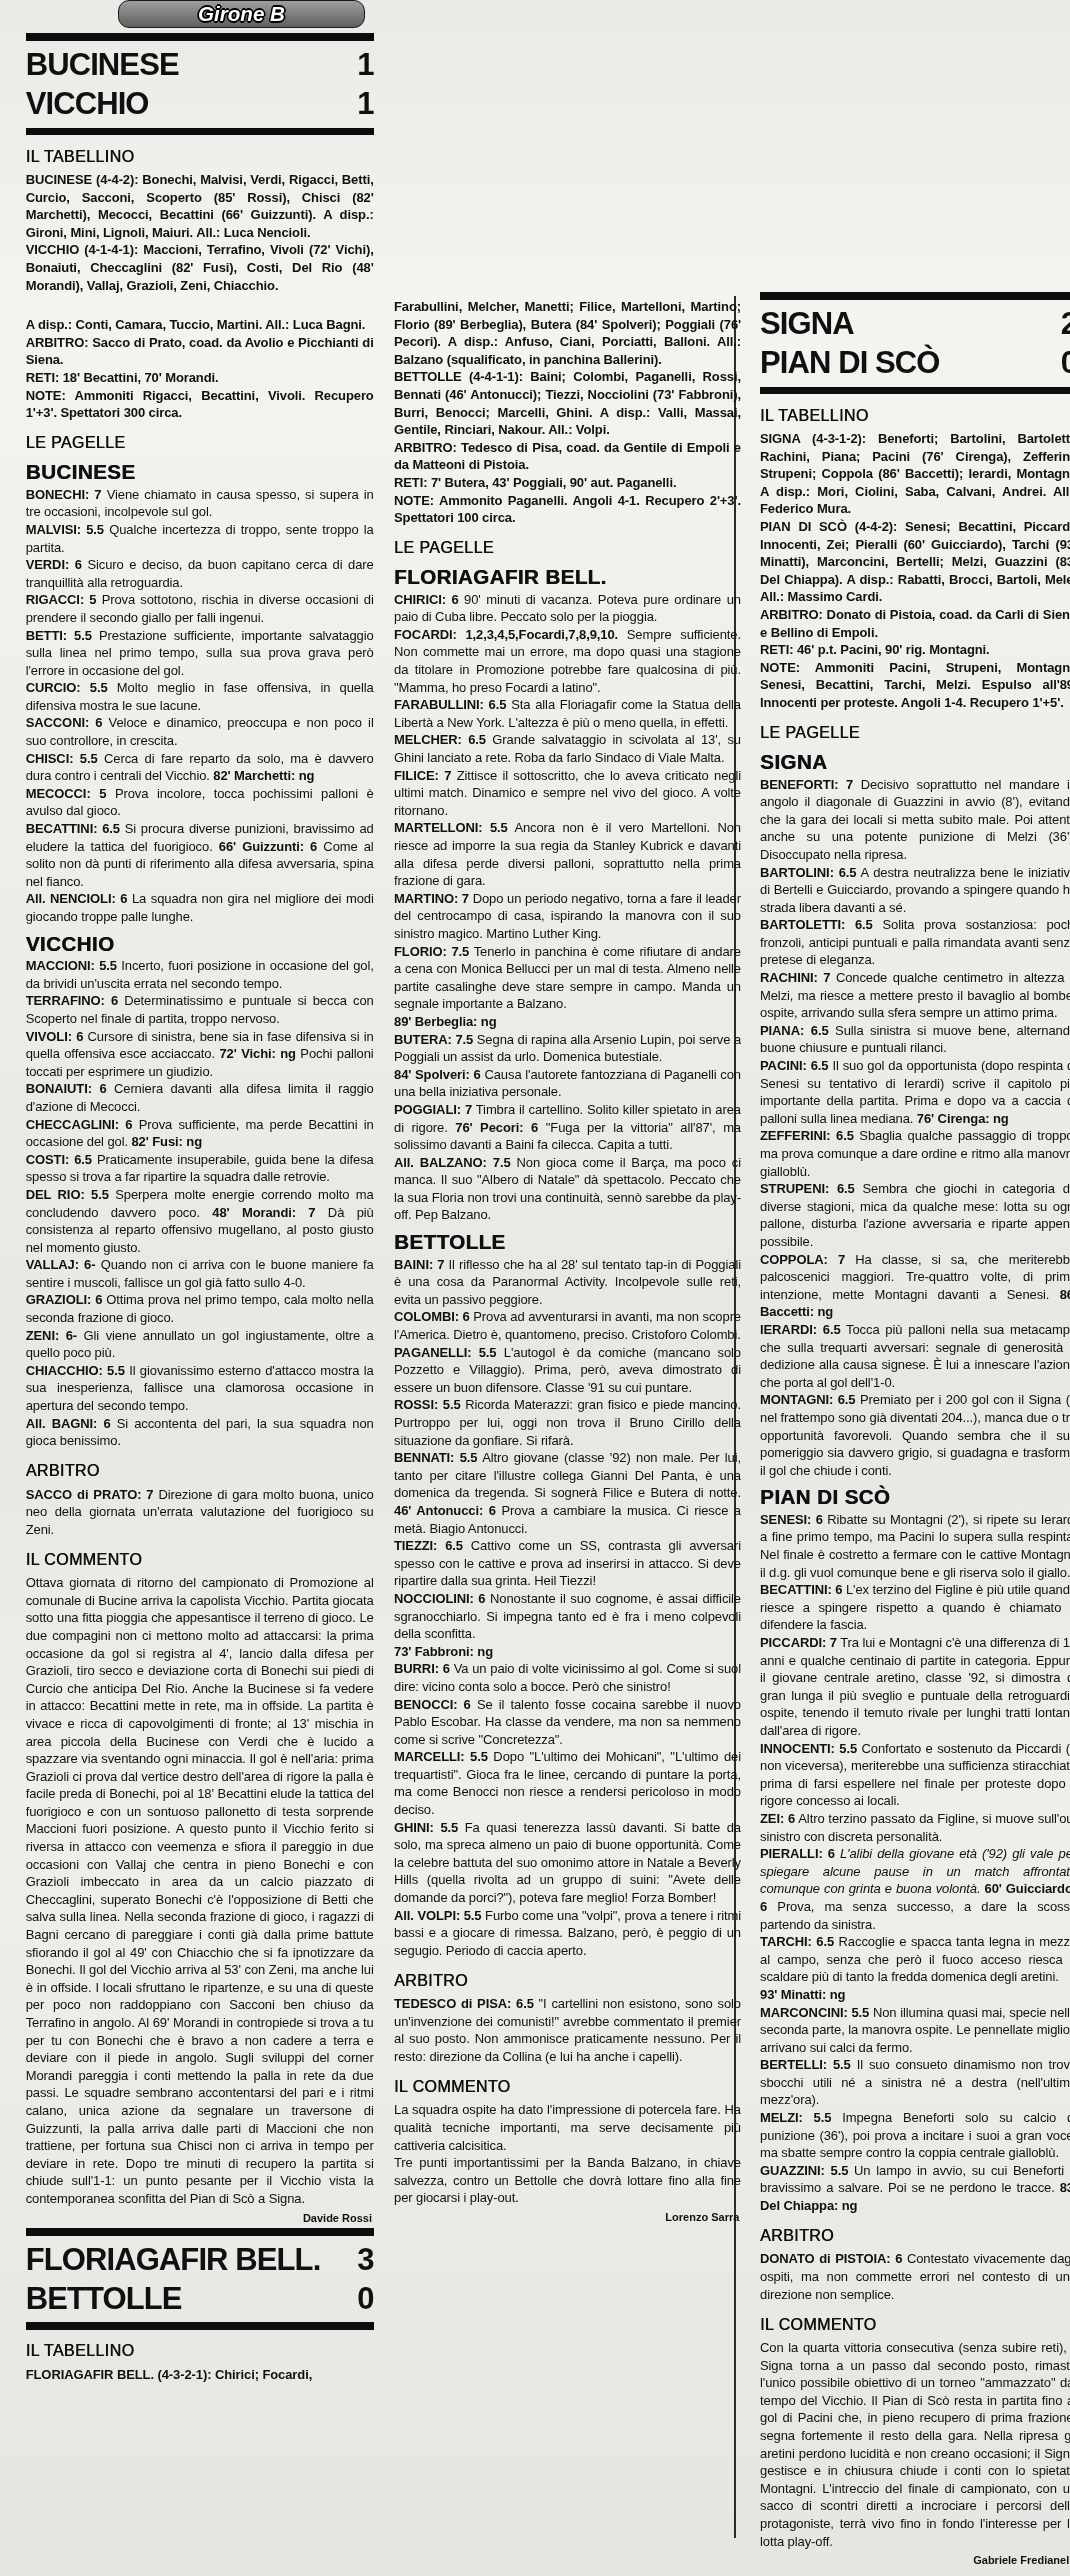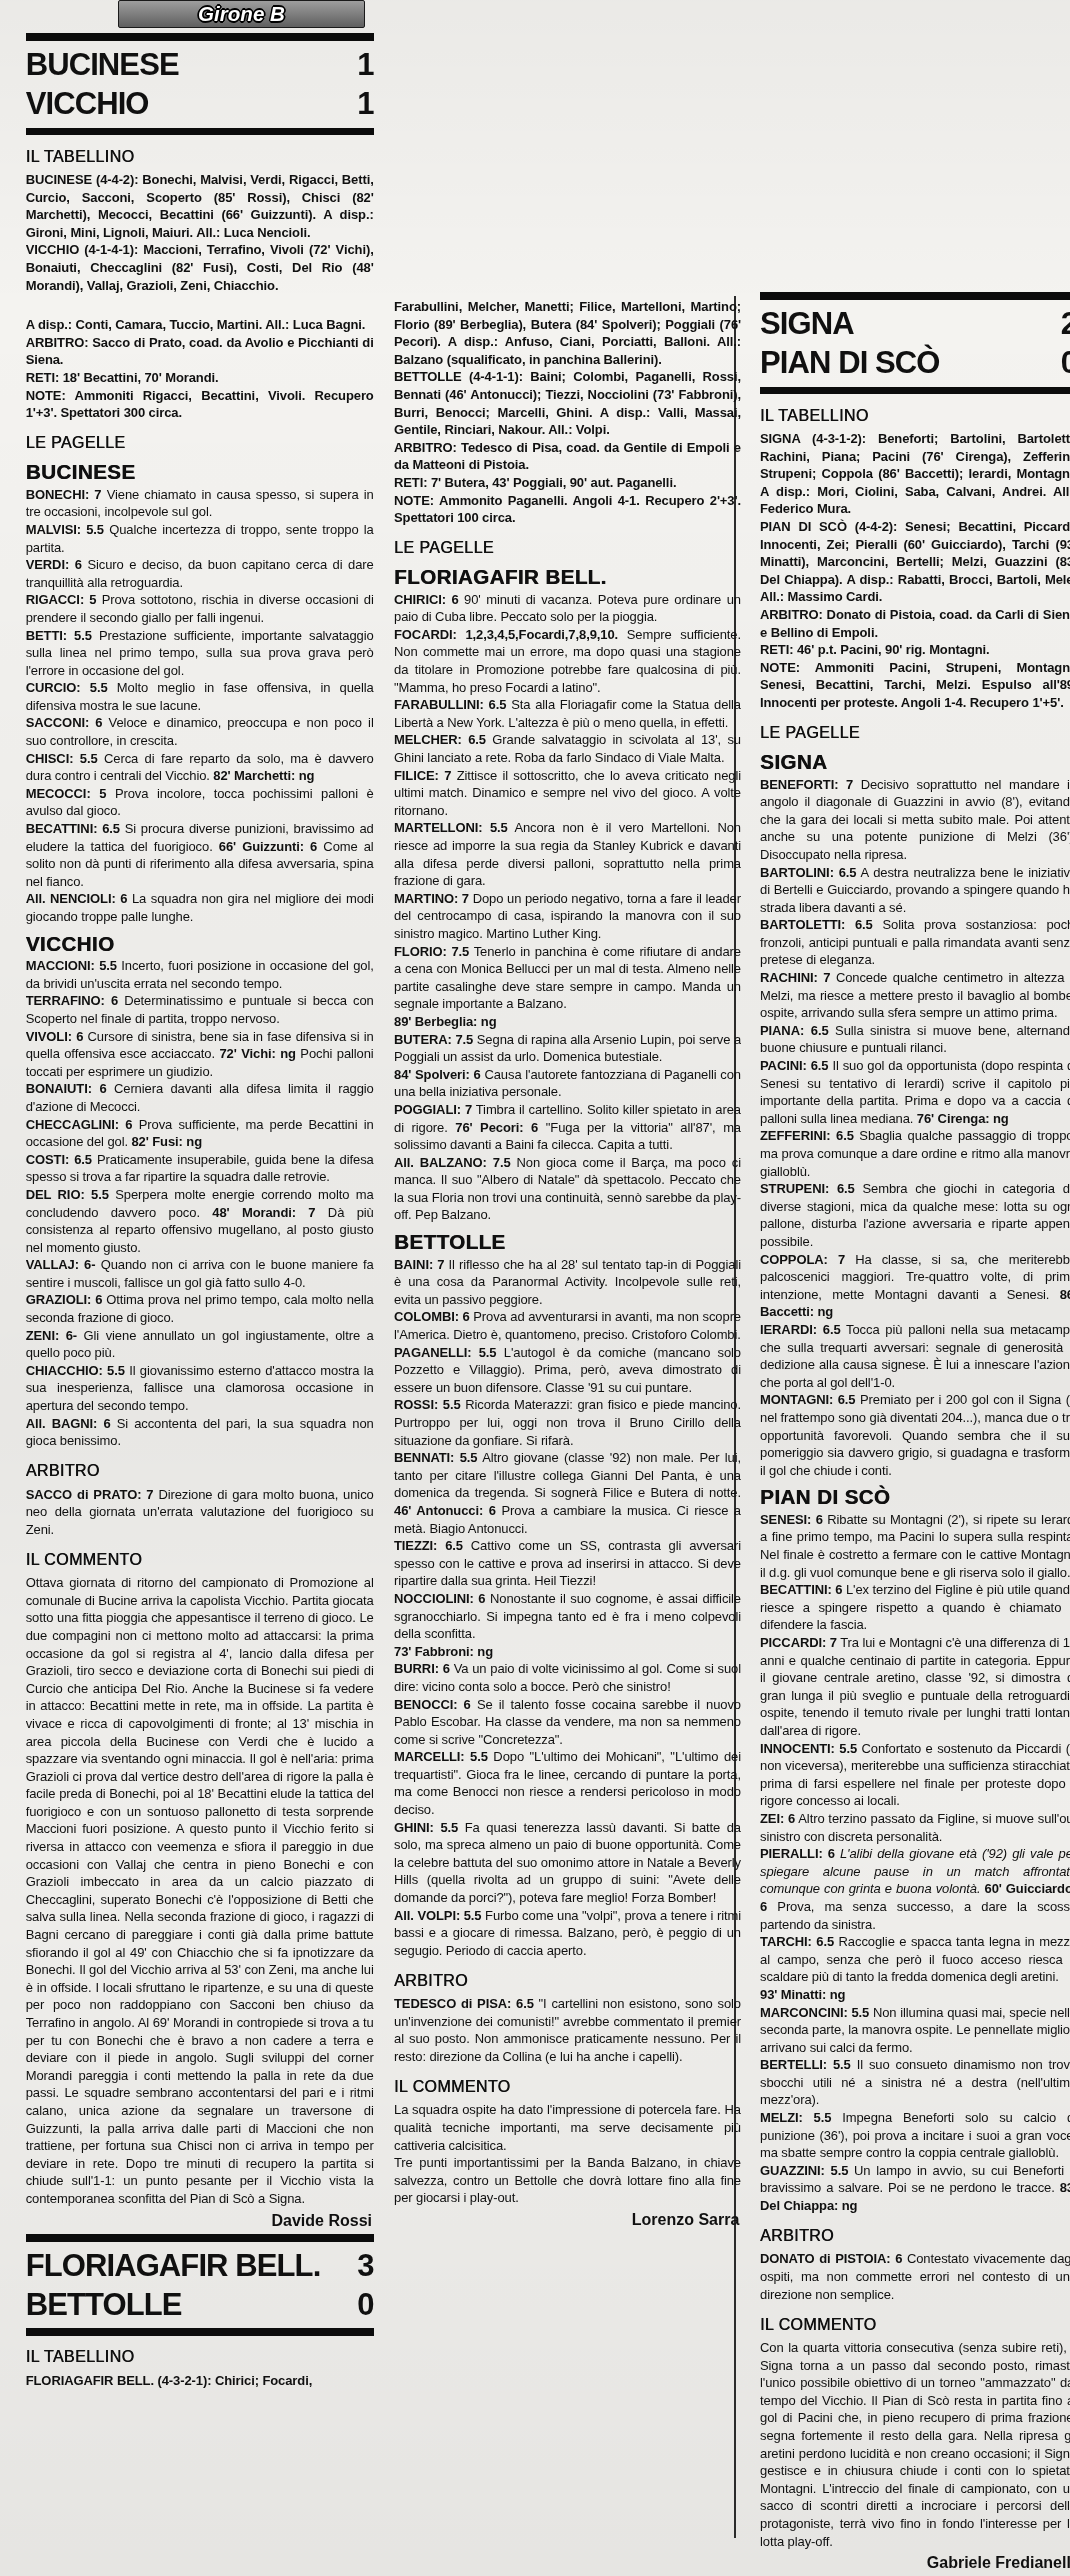--- a/index.html
+++ b/index.html
@@ -1,42 +1,42 @@
 <!DOCTYPE html>
 <html style="font-size:13.7px"><head>
 <meta charset="utf-8">
 <style>
   html,body{margin:0;padding:0;background:#dcdcdc;}
   .page{position:relative;width:1071px;height:2576px;background:#f4f3f0;overflow:hidden;
         font-family:"Liberation Sans",sans-serif;color:#101010;}
   .page::before{content:"";position:absolute;inset:0;pointer-events:none;
         background:linear-gradient(180deg,rgba(0,0,0,0.04),rgba(0,0,0,0) 12%,rgba(0,0,0,0.05) 55%,rgba(0,0,0,0.02) 70%,rgba(0,0,0,0.06));}
   .banner{position:absolute;left:118px;top:0;width:245px;height:26px;
-        background:linear-gradient(180deg,#9e9e9e,#5f5f5f);border:1.7px solid #1a1a1a;border-radius:2px;
+        background:linear-gradient(180deg,#9e9e9e,#5f5f5f);border:1.7px solid #1a1a1a;border-radius:11px;
         display:flex;align-items:center;justify-content:center;
         font-weight:bold;font-style:italic;font-size:20.6px;color:#fff;
         text-shadow:-1.7px 0 #000,1.7px 0 #000,0 -1.7px #000,0 1.7px #000,-0.9px -0.9px #000,0.9px 0.9px #000,-0.9px 0.9px #000,0.9px -0.9px #000;}
   .col{position:absolute;overflow:hidden;margin-left:12px;}
   .col-left{left:13.7px;top:29px;width:348px;height:2547px;}
   .col-mid{left:382px;top:298px;width:347px;height:2278px;}
   .col-right{left:748px;top:288px;width:317px;height:2288px;}
   .vdiv{position:absolute;left:734px;top:296px;width:1.7px;height:2242px;background:#2b2b2b;}
   .rule{height:7.7px;background:#0c0c0c;margin:4.3px 0;}
   .score{margin:1.7px 0;}
   .score-row{display:flex;justify-content:space-between;align-items:baseline;
         font-weight:bold;font-size:31px;line-height:39px;letter-spacing:-0.9px;}
   .h1{font-weight:normal;font-size:16px;line-height:23px;letter-spacing:0.4px;margin:9.4px 0 3.4px;
         text-shadow:0.5px 0 currentColor;}
   .h2{font-weight:bold;font-size:20.6px;line-height:23px;letter-spacing:0.4px;margin:6px 0 2.6px;
         text-shadow:0.5px 0 currentColor;}
   p.body{margin:0;text-align:justify;font-size:13px;line-height:17.6px;letter-spacing:-0.1px;}
   p.body .b{font-weight:bold;}
   p.body .i{font-style:italic;}
   p.allbold{font-weight:bold;}
-  .byline{text-align:right;font-weight:bold;font-size:16px;margin:4.3px 1.7px 2.6px 0;}
+  .byline{text-align:right;font-weight:bold;font-size:11px;margin:4.3px 1.7px 2.6px 0;}
   .gap{width:100%;}
 </style>
 </head>
 <body>
 
 <div class="page">
   <div class="banner">Girone B</div>
   <div class="vdiv"></div>
   <div class="col col-left">
       <div class="rule"></div>

